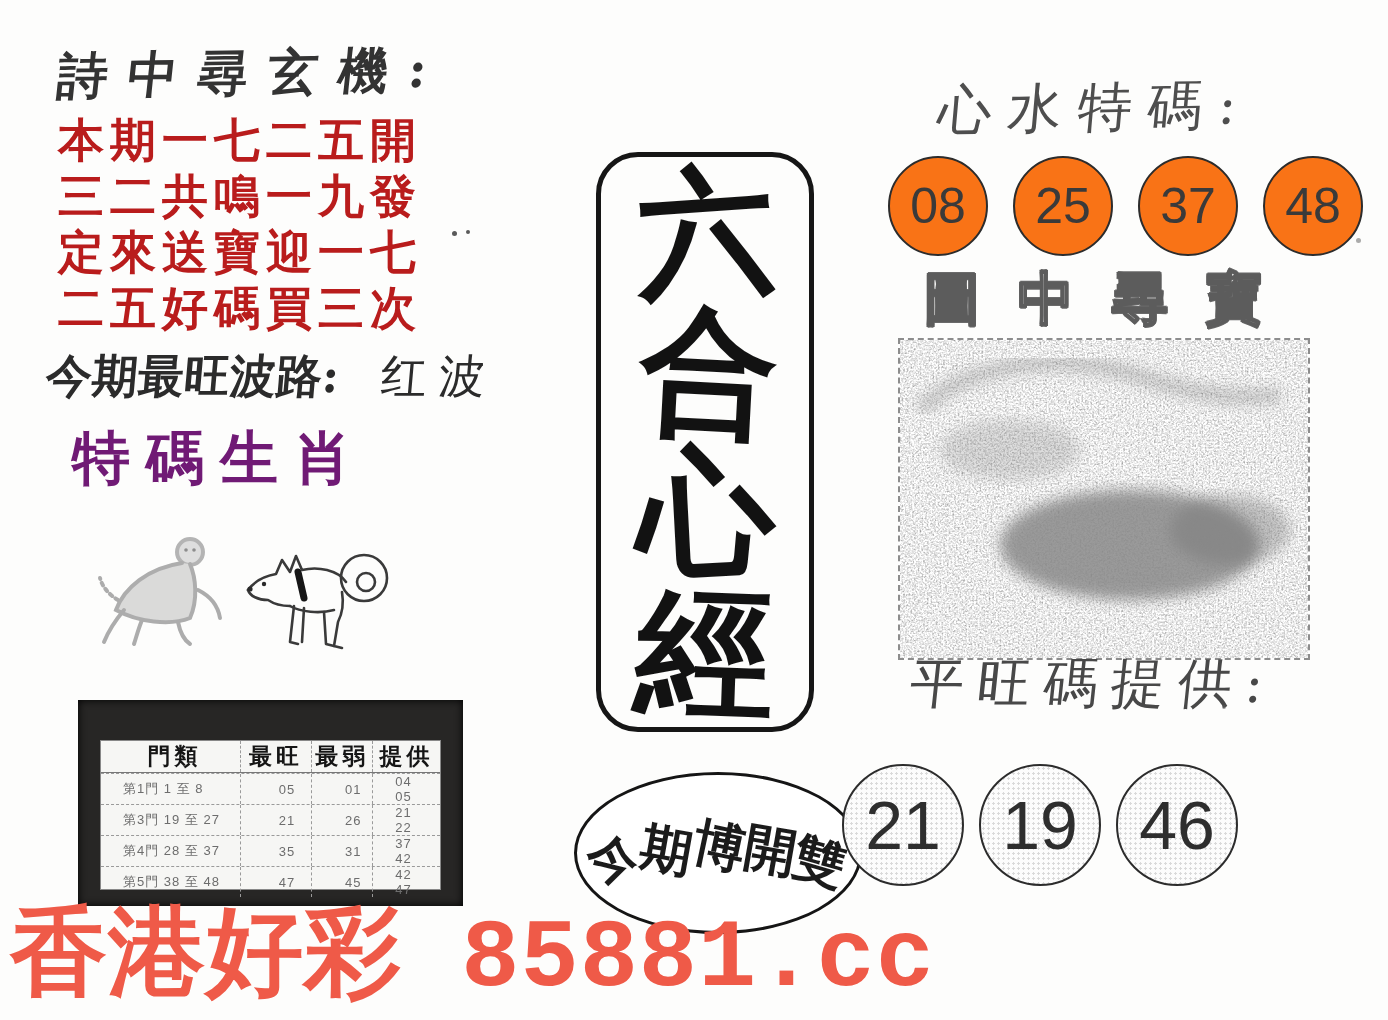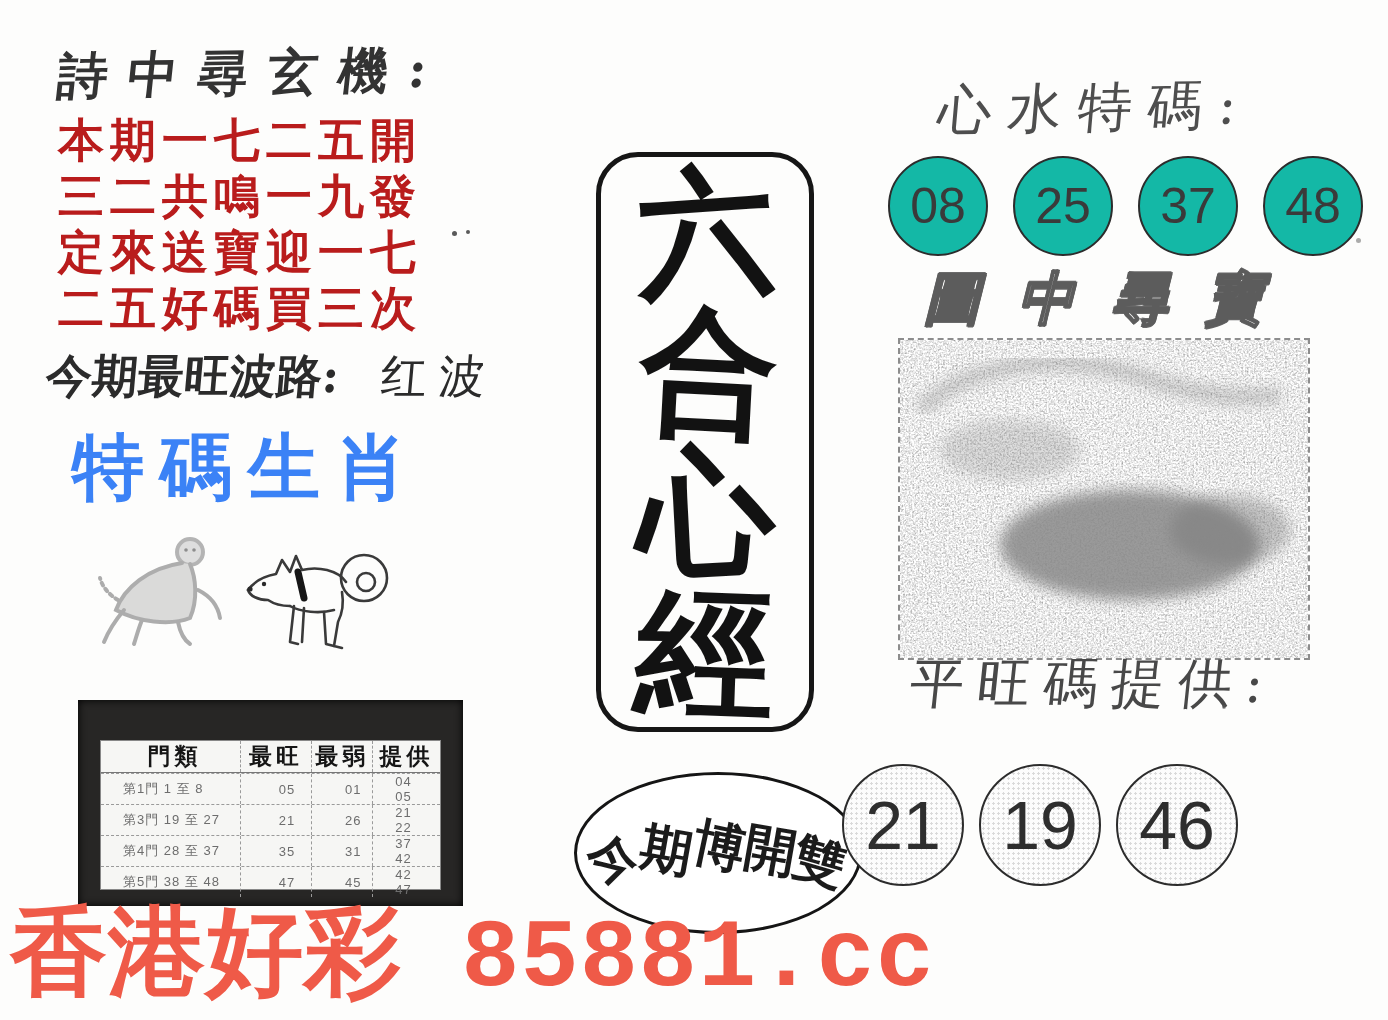--- a/index.html
+++ b/index.html
@@ -18,22 +18,22 @@
   .poem-line{
     font-size:46px; font-weight:700; letter-spacing:6px; line-height:56px;
     color:#b91c1c; white-space:nowrap;
   }
   .wave-line{
     position:absolute; left:46px; top:346px; font-size:46px; font-weight:600;
     color:#2b2b2b; transform:skewX(-5deg); white-space:nowrap;
   }
   .wave-line .wave-value{margin-left:42px; letter-spacing:12px; font-weight:500;}
   .zodiac-title{
-    position:absolute; left:72px; top:420px; font-size:72px; font-weight:600;
-    letter-spacing:16px; color:#3b82f6; white-space:nowrap;text-align:right;
+    position:absolute; left:72px; top:420px; font-size:58px; font-weight:600;
+    letter-spacing:16px; color:#701a75; white-space:nowrap;text-align:right;
   }
   .animals{position:absolute; left:78px; top:530px; width:320px; height:125px;}
   .animal-monkey{position:absolute; left:0; top:0;}
   .animal-dog{position:absolute; left:160px; top:12px;}
   
   .gate-frame{
     position:absolute; left:78px; top:700px; width:385px; height:206px;
     background:#272625; box-sizing:border-box; padding:40px 22px 16px 22px;
     box-shadow:inset 0 0 8px #000;
   }
@@ -76,31 +76,30 @@
   .oc4{transform:rotate(16deg) translateY(10px);}
   
   .heart-title{
     position:absolute; left:938px; top:72px; font-size:54px; font-weight:500;
     color:#4e4e4e; letter-spacing:16px; transform:skewX(-6deg) rotate(-1deg);
     white-space:nowrap;
   }
   .heart-circles{position:absolute; left:888px; top:156px; display:flex; gap:25px;}
   .num-circle{
     width:96px; height:96px; border:2px solid #2c2c2c; border-radius:50%;
-    display:flex; align-items:center; justify-content:center; background:#14b8a6;
+    display:flex; align-items:center; justify-content:center; background:#f97316;
     font-family:"Liberation Sans", sans-serif; font-size:50px; color:#3a3a3a;
     font-weight:500;
   }
   .picture-title{
     position:absolute; left:924px; top:262px; font-size:56px; font-weight:700;
     letter-spacing:38px; color:#fbfbfb; white-space:nowrap;
     -webkit-text-stroke:2px #5c5c5c;
     text-shadow:1px 1px 0 #6a6a6a,-1px -1px 0 #6a6a6a,1px -1px 0 #6a6a6a,
       -1px 1px 0 #6a6a6a,0 2px 0 #6a6a6a,0 -2px 0 #6a6a6a;
-    font-style:italic;
   }
   .picture-box{
     position:absolute; left:898px; top:338px; width:412px; height:322px;
     border:2px dashed #8d8d8d; box-sizing:border-box; background:#fff; overflow:hidden;
   }
   .flat-title{
     position:absolute; left:910px; top:648px; font-size:54px; font-weight:500;
     color:#484848; letter-spacing:13px; transform:skewX(-6deg); white-space:nowrap;
   }
   .flat-circles{position:absolute; left:842px; top:764px; display:flex; gap:15px;}

